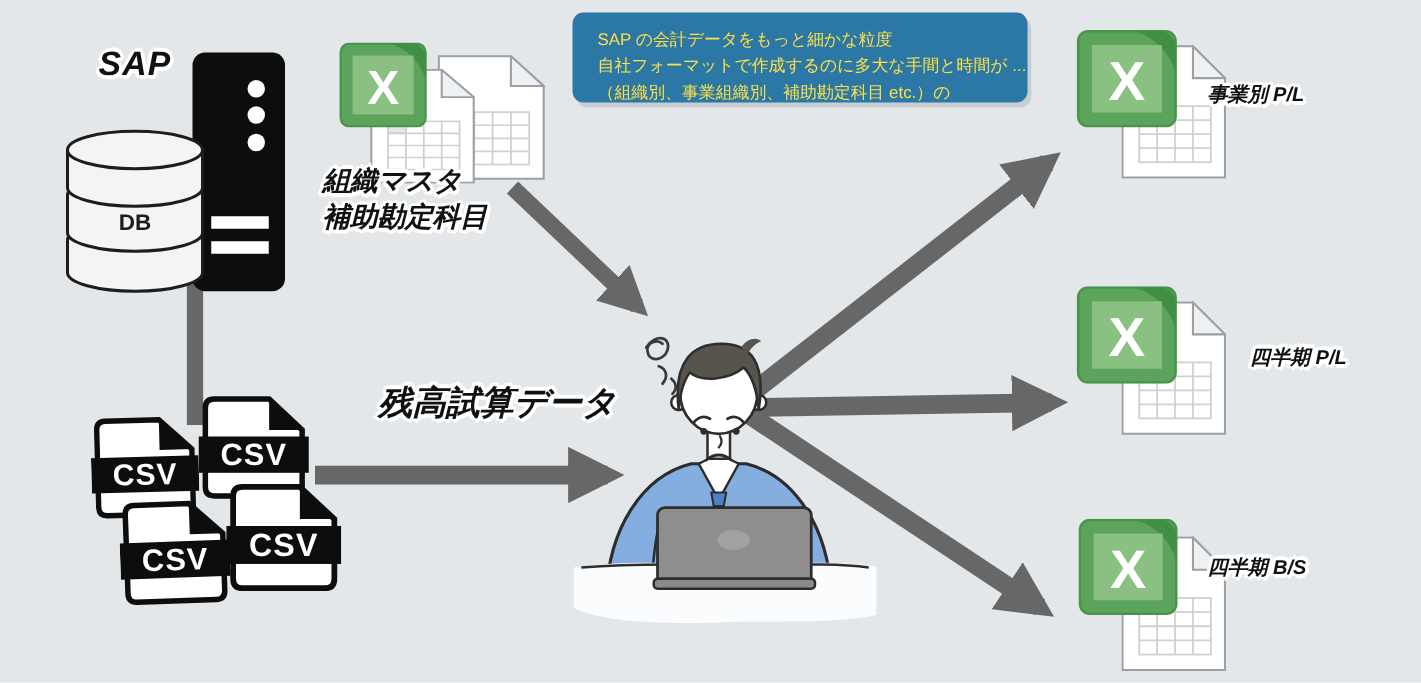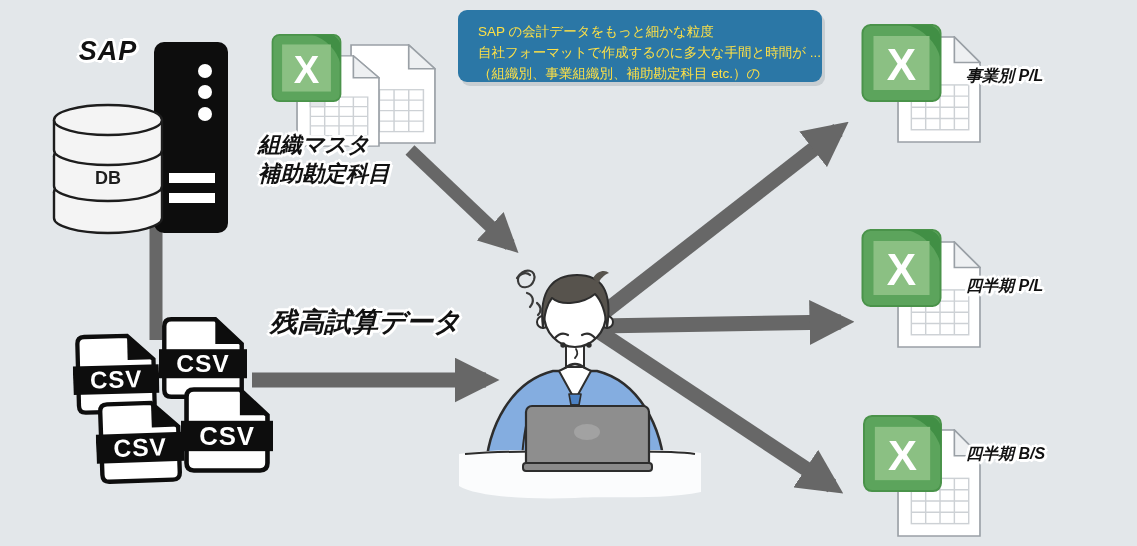--- a/index.html
+++ b/index.html
@@ -18,21 +18,21 @@
   
   .outlined{
     color:#111;font-weight:800;white-space:nowrap;
     text-shadow:2px 0 0 #fff,-2px 0 0 #fff,0 2px 0 #fff,0 -2px 0 #fff,
                 2px 2px 0 #fff,-2px -2px 0 #fff,2px -2px 0 #fff,-2px 2px 0 #fff,
                 3px 1px 0 #fff,-3px 1px 0 #fff,1px 3px 0 #fff,1px -3px 0 #fff;
     font-style:italic;
   }
   .sap-label{left:58px;top:36px;width:100px;text-align:center;font-size:27px;letter-spacing:1px;}
   .master-label{left:258px;top:130px;width:230px;text-align:left;font-size:22px;line-height:1.32;}
-  .trial-label{left:253px;top:304px;width:225px;text-align:center;font-size:27px;}
+  .trial-label{left:268px;top:304px;width:225px;text-align:right;font-size:27px;}
   .out-label{font-size:16px;}
 
   .bubble{
     left:458px;top:10px;width:364px;height:72px;box-sizing:border-box;
     background:#2b77a6;border-radius:9px;padding:11px 18px 0 20px;
     color:#fde047;font-size:13.5px;line-height:1.56;
     box-shadow:3px 4px 0 rgba(120,130,140,.25);
   }
   .bubble div{white-space:nowrap;}
 </style>
@@ -215,21 +215,21 @@
       <rect x="14" y="48" width="14" height="11" fill="#e4e7e9"></rect>
       <path d="M28,48 V92 M42,48 V92 M56,48 V92 M14,59 H70 M14,70 H70 M14,81 H70"></path>
     </g>
   </svg>
   <svg class="abs layer-icon" style="left:861px;top:229px" width="81" height="78" viewBox="0 0 80 78">
     <rect x="1" y="1" width="78" height="76" rx="8" fill="#5ca45c" stroke="#4a934a" stroke-width="2"></rect>
     <path d="M46,1 H66 a13,13 0 0 1 13,13 V34 A48,48 0 0 0 46,1 Z" fill="#418f45"></path>
     <rect x="12" y="12" width="56" height="54" fill="#8bc083"></rect>
     <text x="40" y="56" text-anchor="middle" font-size="44" font-weight="800" fill="#fff">X</text>
   </svg>
-  <div class="abs layer-label outlined out-label" style="left:966px;top:276px">四半期 P/L</div>
+  <div class="abs layer-label outlined out-label" style="left:1000px;top:276px">四半期 P/L</div>
 
   <svg class="abs layer-icon" style="left:897px;top:429px" width="84" height="108" viewBox="0 0 82 105" preserveAspectRatio="none">
     <path d="M1,1 H56 L81,26 V104 H1 Z" fill="#fff" stroke="#9aa0a6" stroke-width="1.6"></path>
     <path d="M56,1 V26 H81 Z" fill="#eef0f2" stroke="#9aa0a6" stroke-width="1.6"></path>
     <g stroke="#cdd1d5" stroke-width="1.4" fill="none">
       <rect x="14" y="48" width="56" height="44" fill="#fff"></rect>
       <rect x="14" y="48" width="14" height="11" fill="#e4e7e9"></rect>
       <path d="M28,48 V92 M42,48 V92 M56,48 V92 M14,59 H70 M14,70 H70 M14,81 H70"></path>
     </g>
   </svg>

